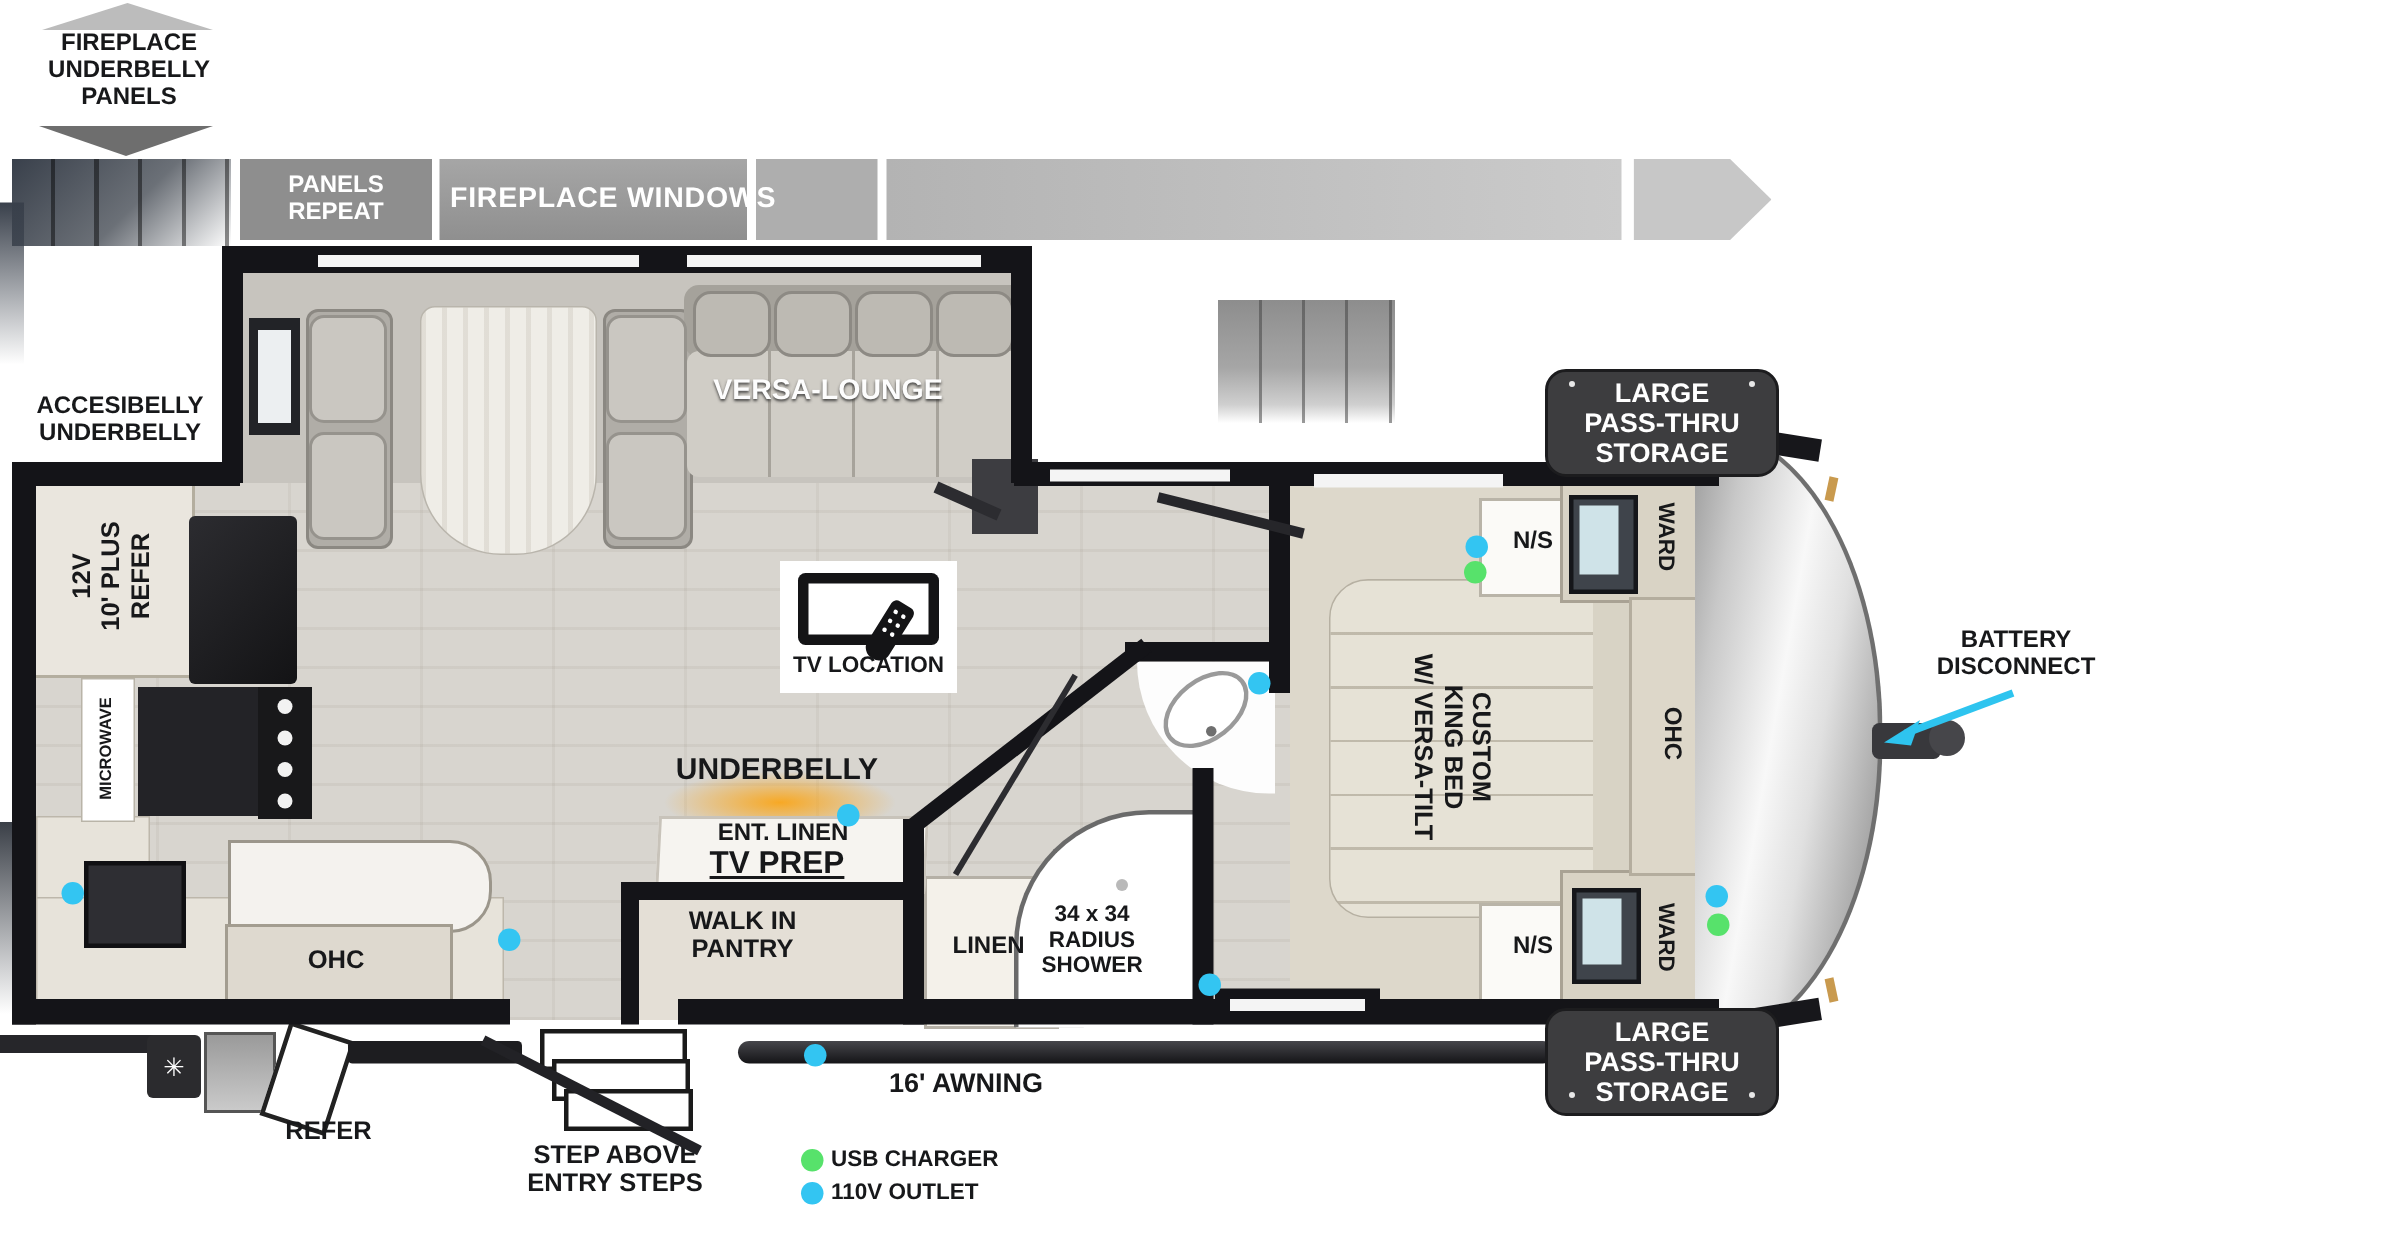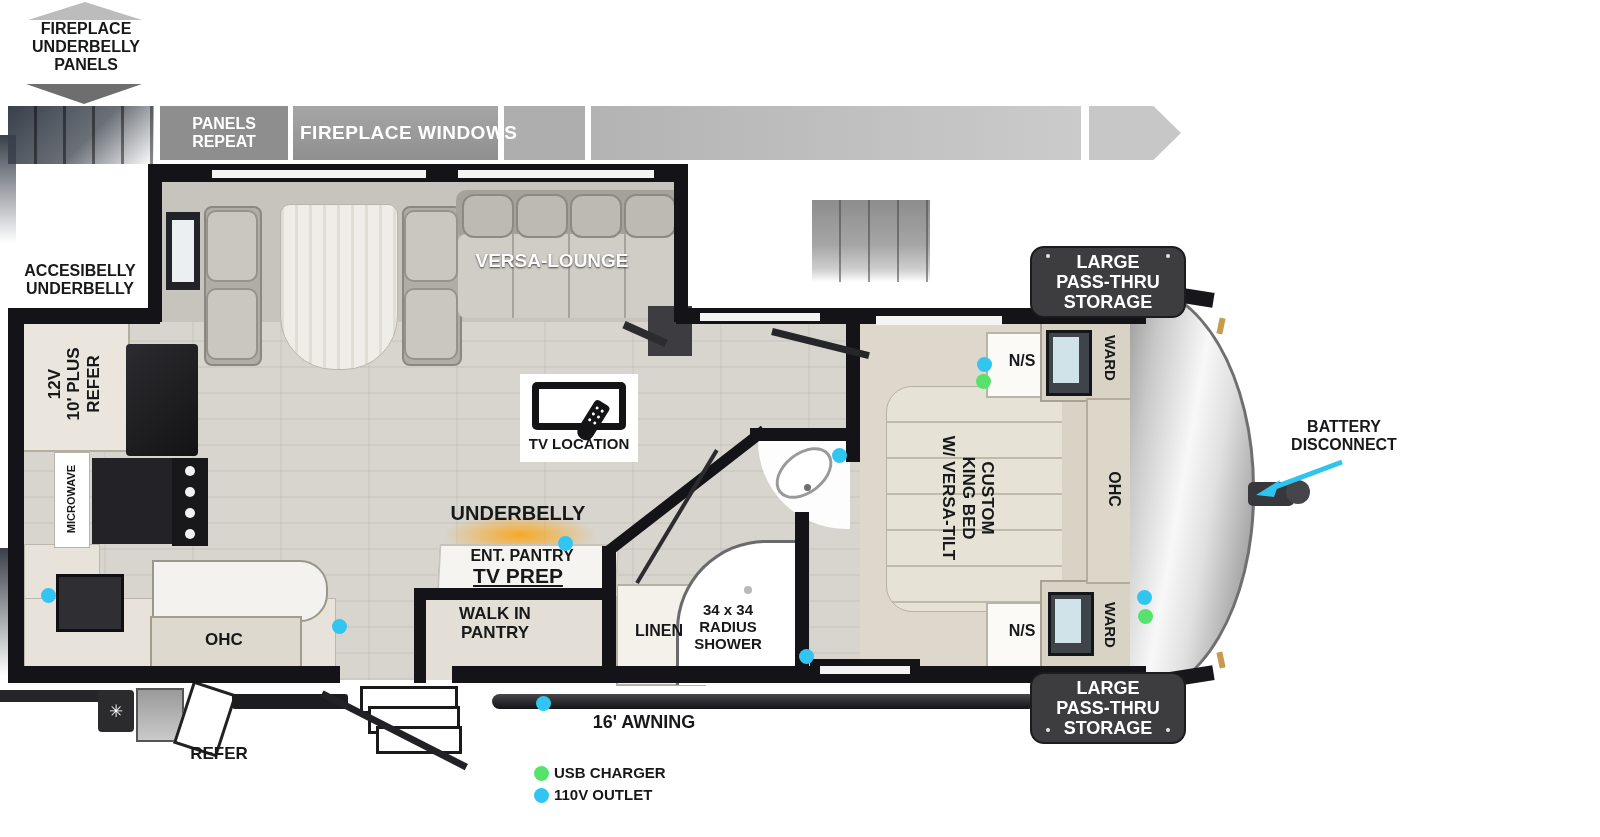--- a/index.html
+++ b/index.html
@@ -133,21 +133,21 @@
   <div class="abs" style="left:532px;top:382px;width:94px;height:48px;background:#141416;border-radius:5px;z-index:21;"></div>
   <div class="abs" style="left:539px;top:389px;width:80px;height:34px;background:#fff;z-index:22;"></div>
   <div class="remote" style="left:584px;top:400px;width:17px;height:42px;transform:rotate(32deg);z-index:23;"></div>
   <div class="lbl" style="left:520px;top:436px;width:118px;font-size:15px;z-index:22;">TV LOCATION</div>
 
   <div class="abs" style="left:442px;top:514px;width:156px;height:42px;z-index:19;
               background:radial-gradient(ellipse at center, rgba(249,166,27,.95) 0%, rgba(249,166,27,0) 70%);"></div>
   <div class="lbl" style="left:446px;top:502px;width:144px;font-size:20px;z-index:21;">UNDERBELLY</div>
   <div class="abs" style="left:438px;top:544px;width:176px;height:48px;background:#f6f4f0;border:2px solid #c8c3ba;
               transform:skewX(-3deg);z-index:20;"></div>
-  <div class="lbl" style="left:452px;top:547px;width:140px;font-size:16px;z-index:21;">ENT. PANTRY</div>
+  <div class="lbl" style="left:452px;top:547px;width:140px;font-size:16px;z-index:21;">ENT. LINEN</div>
   <div class="lbl" style="left:448px;top:564px;width:140px;font-size:21px;z-index:21;text-decoration:underline;">TV PREP</div>
 
   <div class="abs" style="left:424px;top:596px;width:182px;height:84px;background:#e4dfd6;z-index:8;"></div>
   <div class="wall" style="left:414px;top:588px;width:196px;height:12px;"></div>
   <div class="wall" style="left:414px;top:588px;width:12px;height:95px;"></div>
   <div class="lbl pre" style="left:430px;top:604px;width:130px;font-size:17px;z-index:32;">WALK IN
 PANTRY</div>
 
   <div class="wall" style="left:846px;top:312px;width:14px;height:150px;"></div>
   <div class="wall" style="left:772px;top:328px;width:100px;height:7px;transform:rotate(14deg);transform-origin:left center;background:#26262a;"></div>
@@ -226,20 +226,22 @@
 PASS-THRU
 STORAGE</div>
   <div class="screw" style="left:1046px;top:728px;z-index:71;"></div>
   <div class="screw" style="left:1166px;top:728px;z-index:71;"></div>
 
   <div class="abs" style="left:360px;top:686px;width:92px;height:22px;background:#fff;border:3px solid #1a1a1a;z-index:15;"></div>
   <div class="abs" style="left:368px;top:706px;width:86px;height:22px;background:#fff;border:3px solid #1a1a1a;z-index:15;"></div>
   <div class="abs" style="left:376px;top:726px;width:80px;height:22px;background:#fff;border:3px solid #1a1a1a;z-index:15;"></div>
   <div class="abs" style="left:322px;top:690px;width:162px;height:7px;background:#222226;transform:rotate(27deg);
               transform-origin:left center;z-index:16;"></div>
+  <div class="lbl pre" style="left:330px;top:760px;width:160px;font-size:17px;">STEP ABOVE
+ENTRY STEPS</div>
 
   <div class="abs" style="left:0;top:690px;width:104px;height:12px;background:#26262a;"></div>
   <div class="abs" style="left:98px;top:690px;width:36px;height:42px;background:#2b2b2e;border-radius:4px;color:#fff;
               display:flex;align-items:center;justify-content:center;font-size:17px;">✳</div>
   <div class="abs" style="left:136px;top:688px;width:44px;height:50px;background:linear-gradient(#9a9a9a,#cacaca);border:2px solid #555;"></div>
   <div class="abs" style="left:182px;top:686px;width:40px;height:60px;background:#fff;border:3px solid #222;transform:rotate(18deg);"></div>
   <div class="abs" style="left:232px;top:694px;width:116px;height:15px;background:#1d1d20;border-radius:3px;"></div>
   <div class="lbl" style="left:184px;top:744px;width:70px;font-size:17px;">REFER</div>
 
   <div class="lbl pre" style="left:8px;top:262px;width:144px;font-size:16px;">ACCESIBELLY

